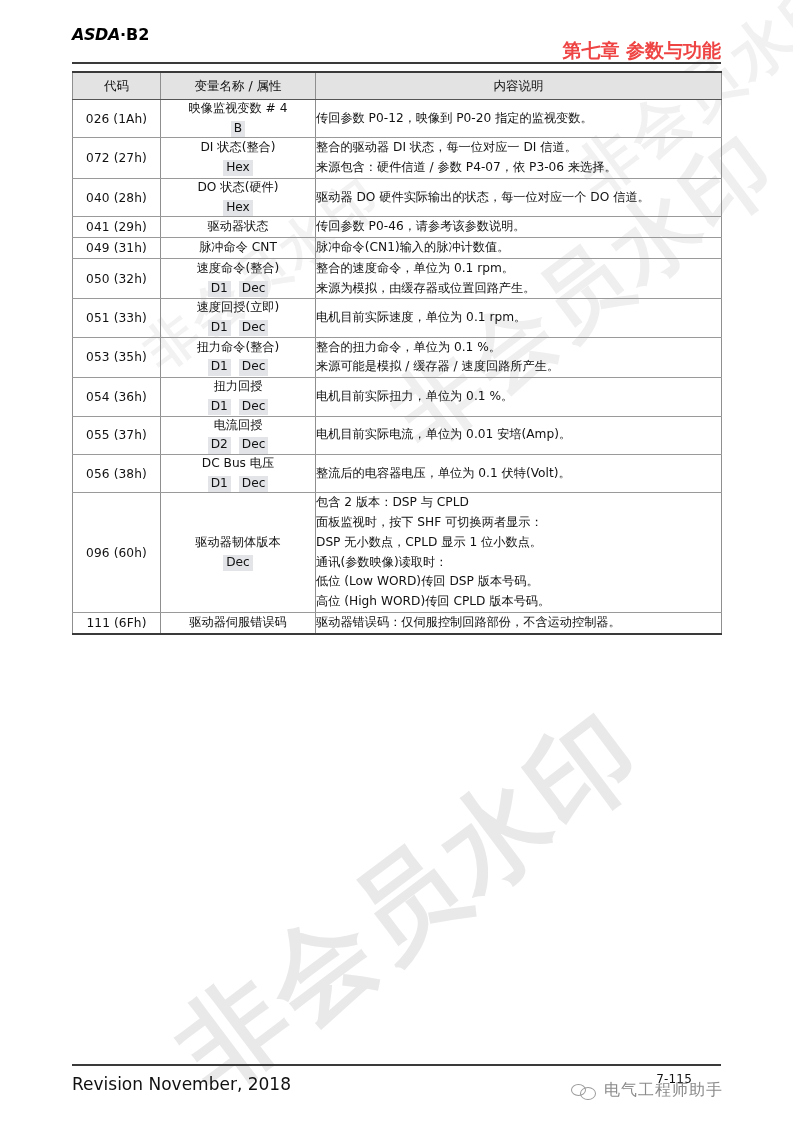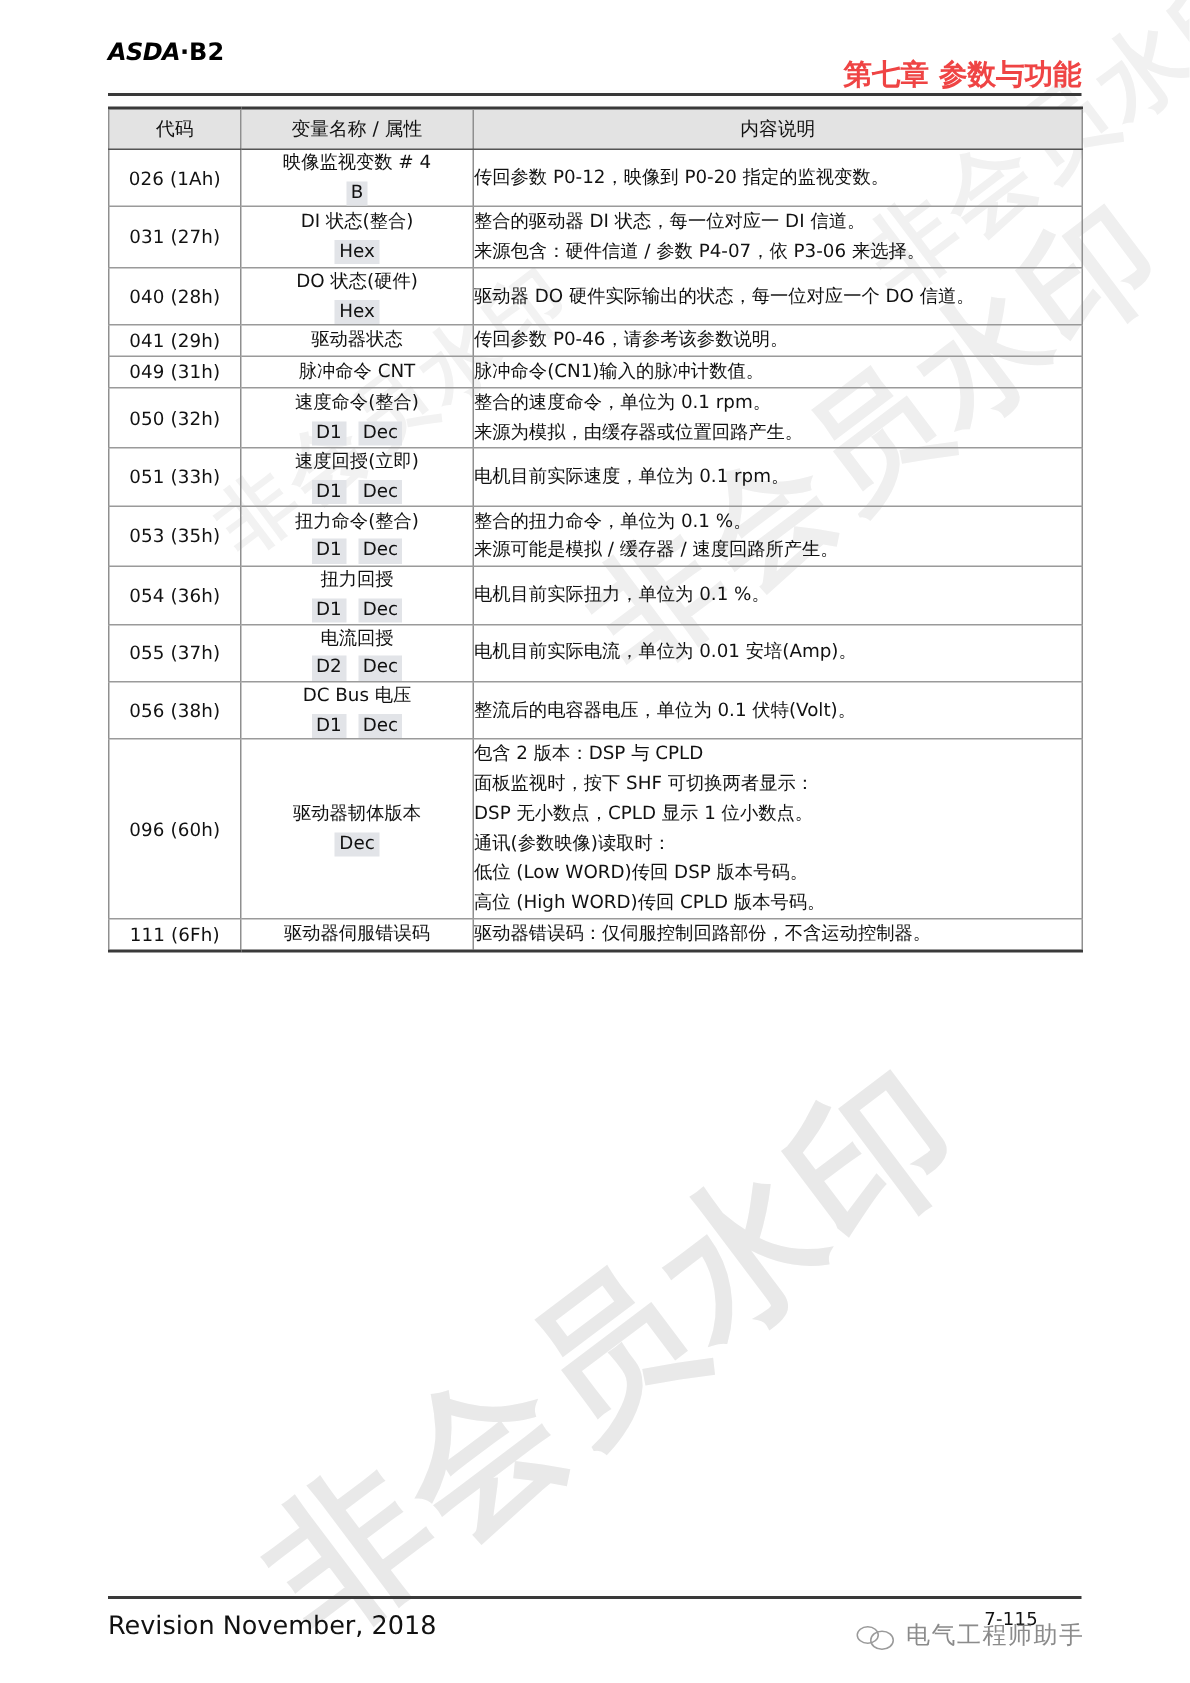--- a/index.html
+++ b/index.html
@@ -280,21 +280,21 @@
             <td class="cell-code">026 (1Ah)</td>
             <td class="cell-name">
               <span class="nm">映像监视变数 # 4</span>
               <span class="attrs"><span class="hl">B</span></span>
             </td>
             <td class="cell-desc">
               <span class="line">传回参数 P0-12，映像到 P0-20 指定的监视变数。</span>
             </td>
           </tr>
           <tr>
-            <td class="cell-code">031 (27h)</td>
+            <td class="cell-code">072 (27h)</td>
             <td class="cell-name">
               <span class="nm">DI 状态(整合)</span>
               <span class="attrs"><span class="hl">Hex</span></span>
             </td>
             <td class="cell-desc">
               <span class="line">整合的驱动器 DI 状态，每一位对应一 DI 信道。</span>
               <span class="line">来源包含：硬件信道 / 参数 P4-07，依 P3-06 来选择。</span>
             </td>
           </tr>
           <tr>

